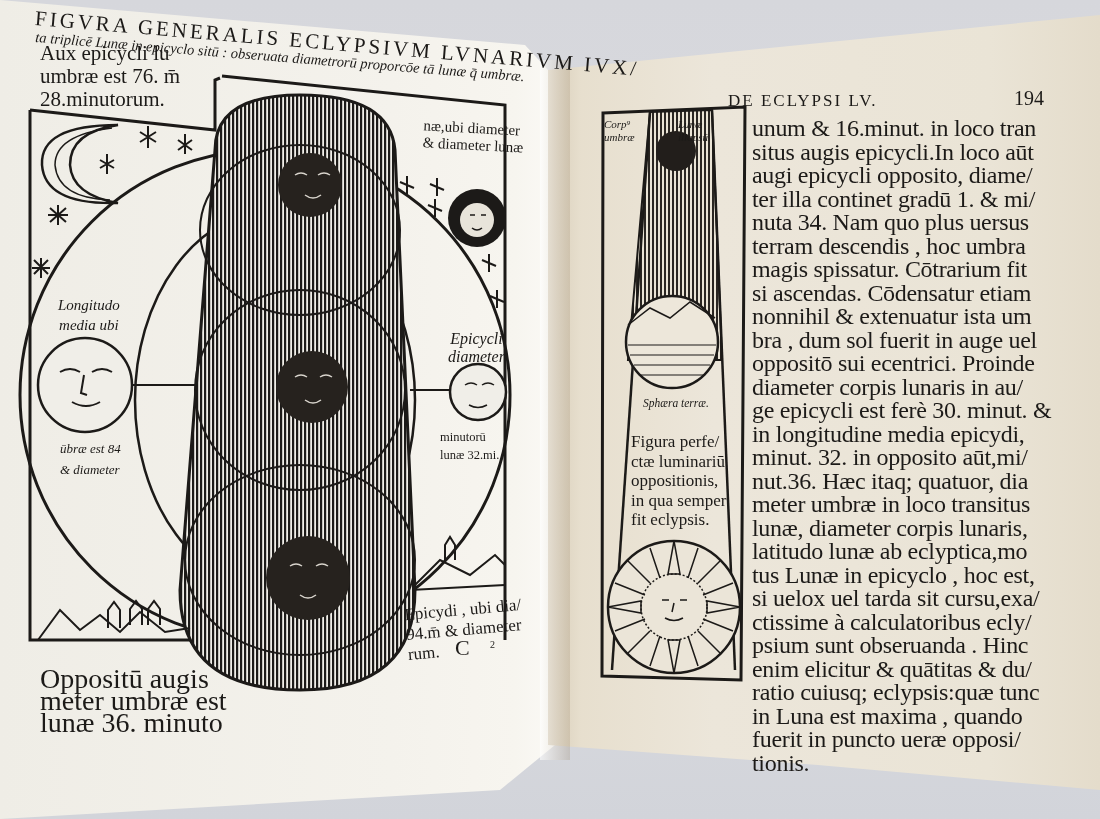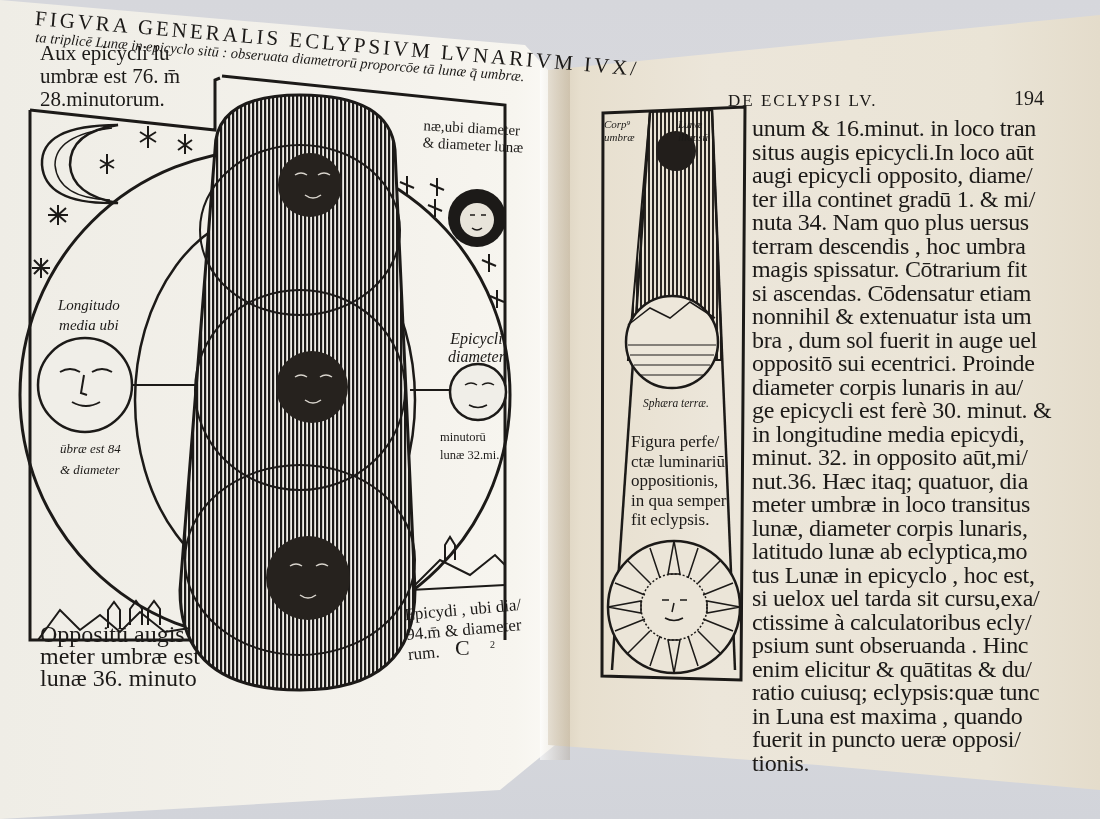--- a/index.html
+++ b/index.html
@@ -12,21 +12,21 @@
   .gutter-shadow{position:absolute;left:540px;top:60px;width:30px;height:700px;background:linear-gradient(90deg,rgba(255,255,255,0.6),rgba(150,130,100,0.25));}
   .txt{position:absolute;white-space:nowrap;line-height:1;}
   .title{left:36px;top:8px;font-size:21px;letter-spacing:3px;transform:rotate(4.8deg);transform-origin:0 0;font-variant:small-caps;}
   .subtitle{left:36px;top:30px;font-size:14.5px;font-style:italic;transform:rotate(4.6deg);transform-origin:0 0;}
   .aux{left:40px;top:42px;font-size:21px;line-height:23px;white-space:pre;}
   .note-r{left:423px;top:120px;font-size:15px;line-height:17px;white-space:pre;transform:rotate(3deg);}
   .longi{left:58px;top:295px;font-size:15px;italic;font-style:italic;line-height:20px;white-space:pre;text-align:center;}
   .umbrae{left:60px;top:438px;font-size:13px;font-style:italic;line-height:21px;white-space:pre;}
   .epi-d{left:448px;top:330px;font-size:16px;font-style:italic;line-height:18px;white-space:pre;text-align:center;}
   .minut{left:440px;top:428px;font-size:12.5px;line-height:18px;white-space:pre;}
-  .opp{left:40px;top:623px;font-size:24px;line-height:22px;white-space:pre;}
+  .opp{left:40px;top:668px;font-size:28px;line-height:22px;white-space:pre;}
   .epi-ubi{left:406px;top:600px;font-size:17px;line-height:20px;white-space:pre;transform:rotate(-5deg);}
   .sig{left:455px;top:637px;font-size:22px;}
   .sig2{left:490px;top:640px;font-size:10px;}
   .run{left:728px;top:92px;font-size:17px;letter-spacing:2px;font-variant:small-caps;}
   .folio{left:978px;top:88px;font-size:20px;margin-left:36px;}
   .body-r{left:752px;top:117px;font-size:24px;line-height:23.5px;white-space:pre;letter-spacing:-0.3px;}
   .corp{left:604px;top:118px;font-size:11px;font-style:italic;line-height:13px;white-space:pre;}
   .lune{left:678px;top:118px;font-size:11px;font-style:italic;line-height:13px;white-space:pre;}
   .sphaera{left:643px;top:398px;font-size:11.5px;font-style:italic;}
   .figperf{left:631px;top:432px;font-size:17px;line-height:19.5px;white-space:pre;}

